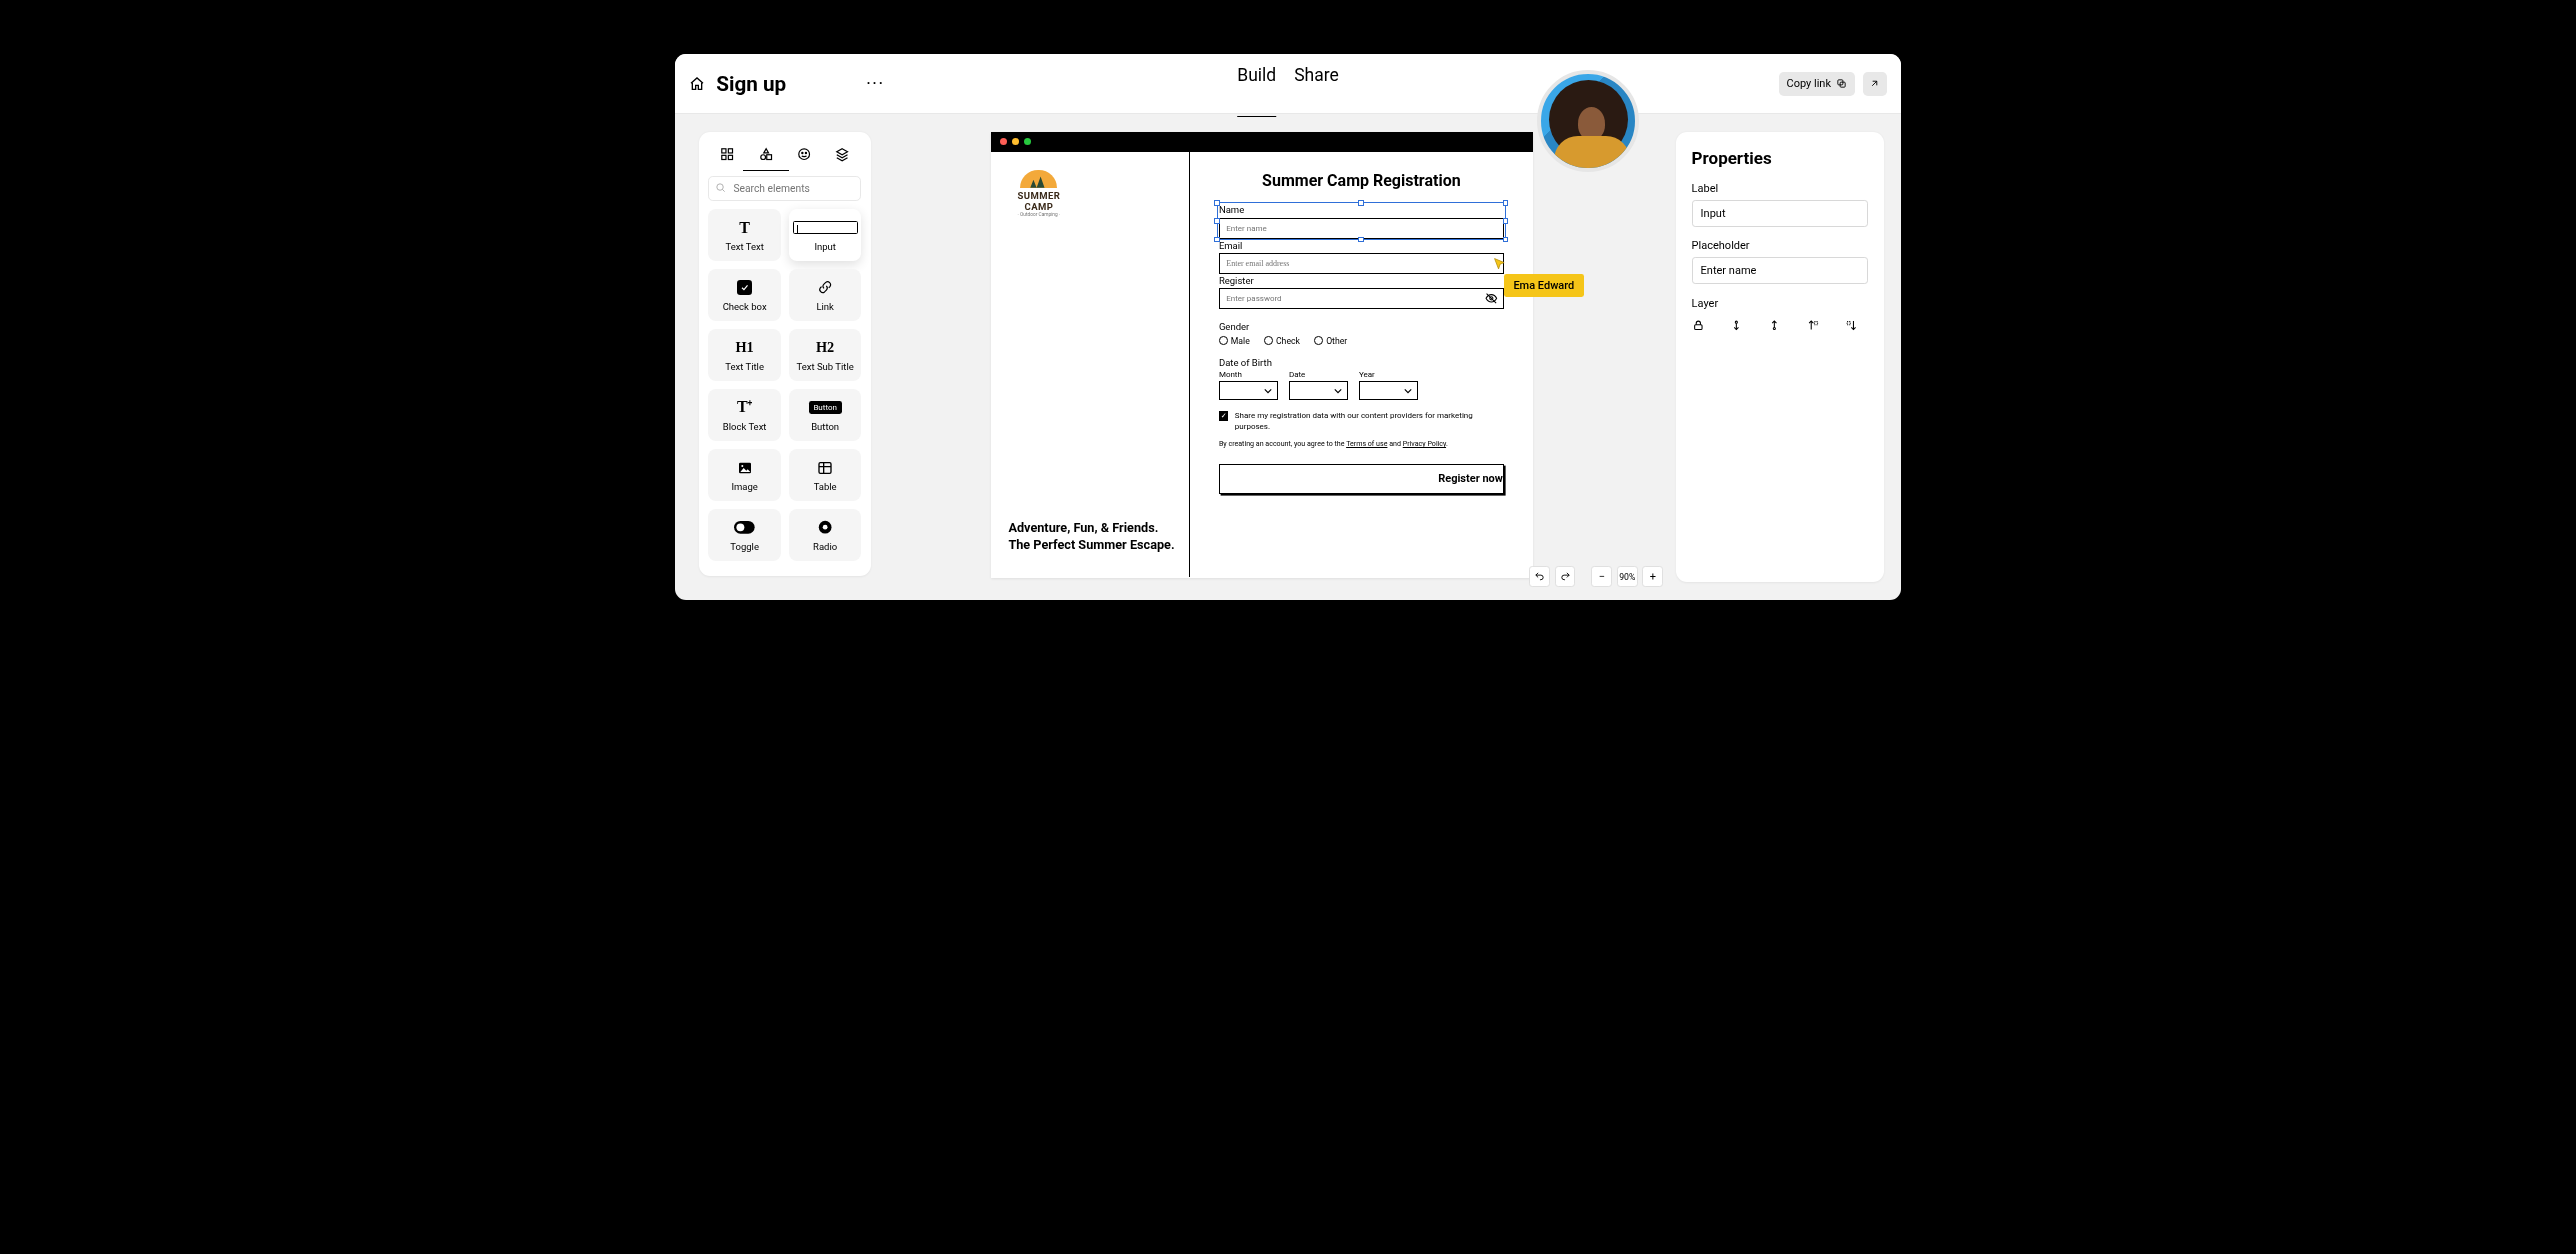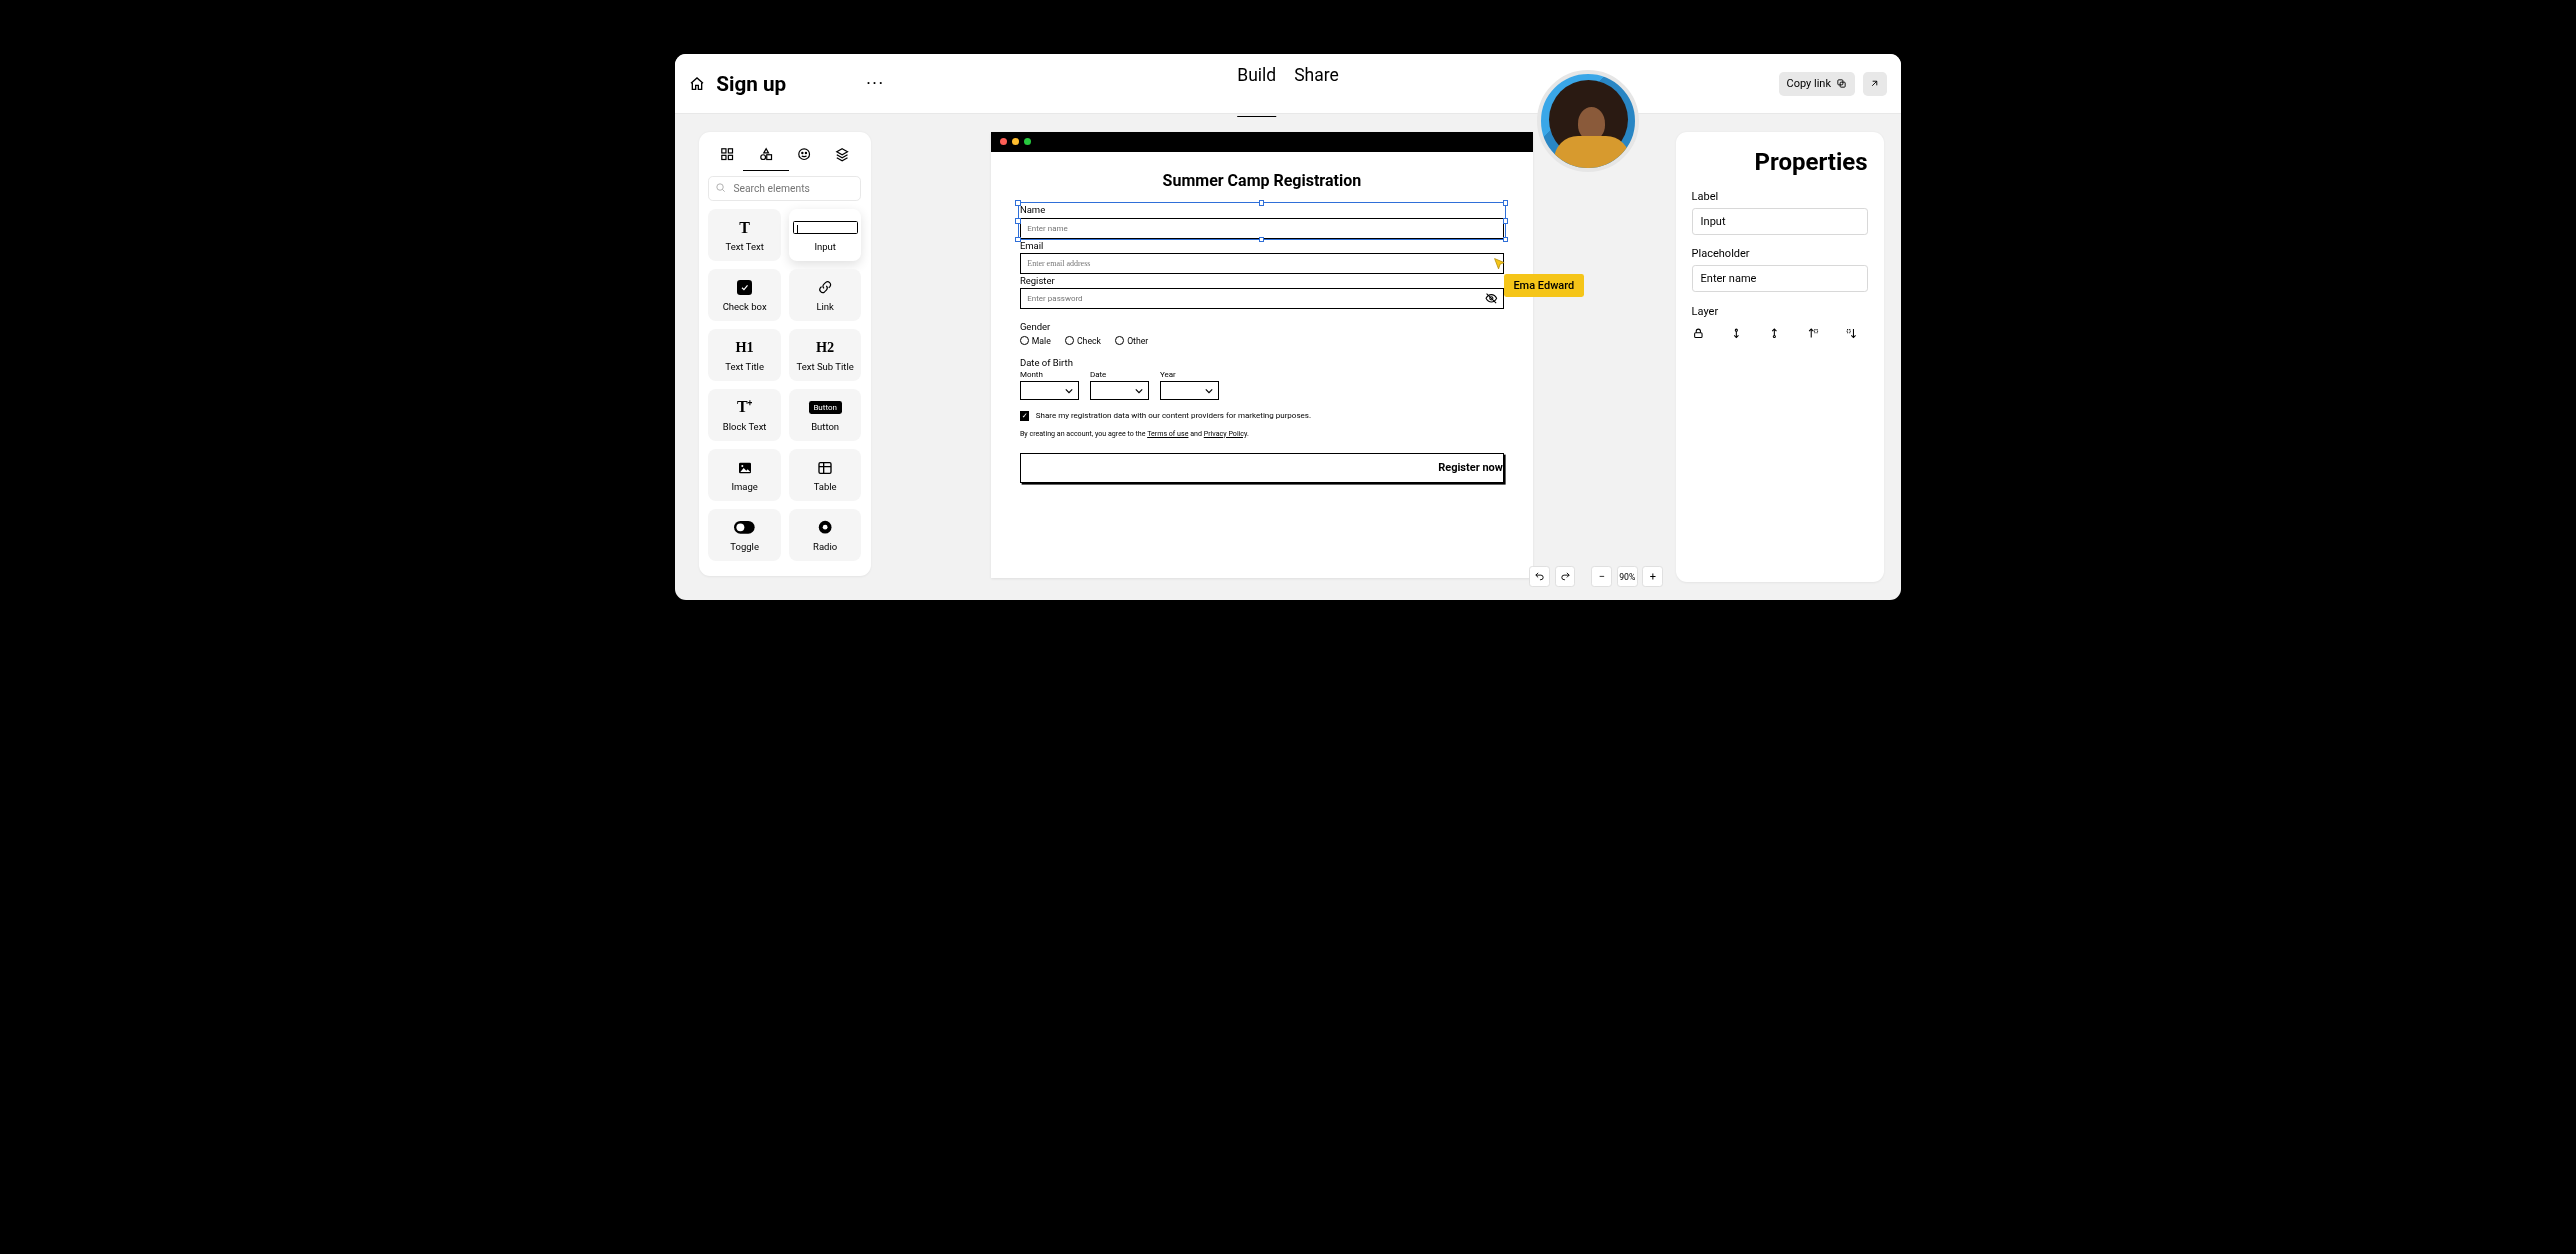--- a/index.html
+++ b/index.html
@@ -68,21 +68,21 @@
   .mini-input{width:65px;height:12.7px;border:0.8px solid #000;border-radius:1.6px;background:#fff;position:relative;}
   .mini-input::before{content:"";position:absolute;left:3.2px;top:2.4px;width:0.8px;height:8px;background:#000;}
   .mini-btn{background:#000;color:#fff;font-size:8px;padding:1.6px 4.8px;border-radius:2.4px;}
   .chk{width:14.3px;height:14.3px;border-radius:3.2px;background:#000;display:flex;align-items:center;justify-content:center;}
 
   
   .props{
     position:absolute;right:17.5px;top:17.5px;width:208px;bottom:17.5px;background:#fff;border-radius:11px;
     box-shadow:0 0.8px 2.4px rgba(0,0,0,.06);padding:16px 16px;
   }
-  .props h2{margin:0 0 14.3px 0;font-size:24px;text-align:right;}
+  .props h2{margin:0 0 14.3px 0;font-size:17px;}
   .plabel{font-size:11px;margin-bottom:4.8px;margin-top:12.7px;}
   .pinput{width:100%;height:27px;border:0.8px solid #d8d8d8;border-radius:3.2px;padding:0 8px;font-size:11px;}
   .layer-row{display:flex;gap:24px;margin-top:9.5px;}
   .layer-row .lbtn{width:14.3px;height:14.3px;}
 
   
   .frame{
     position:absolute;left:316px;top:17.5px;width:542px;height:446px;background:#fff;
     box-shadow:0 0.8px 2.4px rgba(0,0,0,.08);
   }
@@ -317,20 +317,35 @@
         </div>
       </div>
 
       <div class="frame">
         <div class="frame-top">
           <span class="dot" style="background:#ff5f56"></span>
           <span class="dot" style="background:#ffbd2e"></span>
           <span class="dot" style="background:#27c93f"></span>
         </div>
         <div class="frame-body">
+          <div class="frame-left">
+            <div class="logo">
+              <div class="sun">
+                <svg class="trees" width="24" height="12.7" viewBox="0 0 30 16">
+                    <path d="M4 16l4-10 4 10zM12 16l5-14 5 14z" fill="#2a4a34"></path>
+                  </svg>
+              </div>
+              <div class="logo-text">SUMMER CAMP</div>
+              <div class="logo-sub">· Outdoor Camping ·</div>
+            </div>
+            <div class="tagline">
+              <div>Adventure, Fun, &amp; Friends.</div>
+              <div>The Perfect Summer Escape.</div>
+            </div>
+          </div>
           <div class="frame-right">
             <div class="form-title">Summer Camp Registration</div>
 
             <div style="position:relative;">
               <div class="fld-lbl">Name</div>
               <input class="fld" placeholder="Enter name" style="">
               <div class="sel-rect" style="left:-2.4px;top:-2.4px;right:-2.4px;height:38px;">
                 <span class="h tl"></span>
                   <span class="h tm"></span>
                   <span class="h tr"></span>

